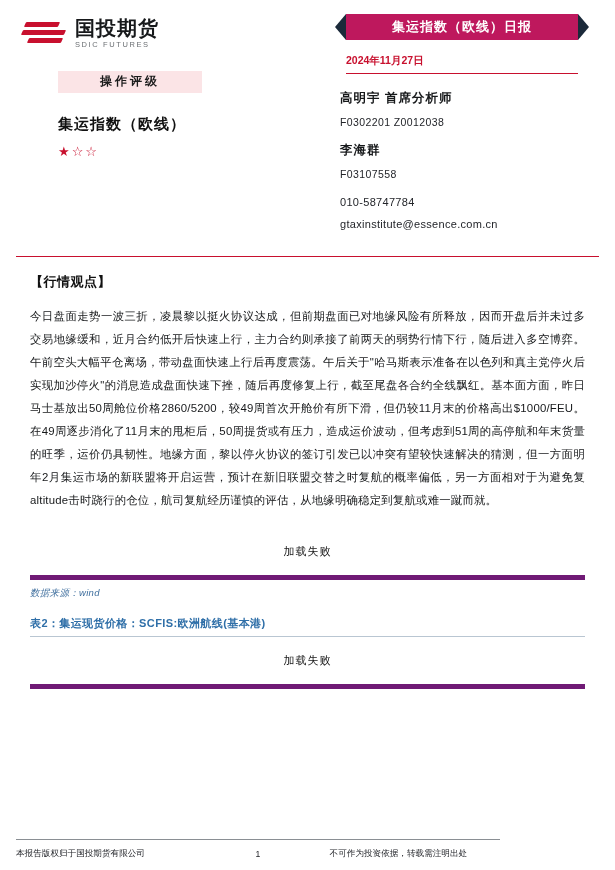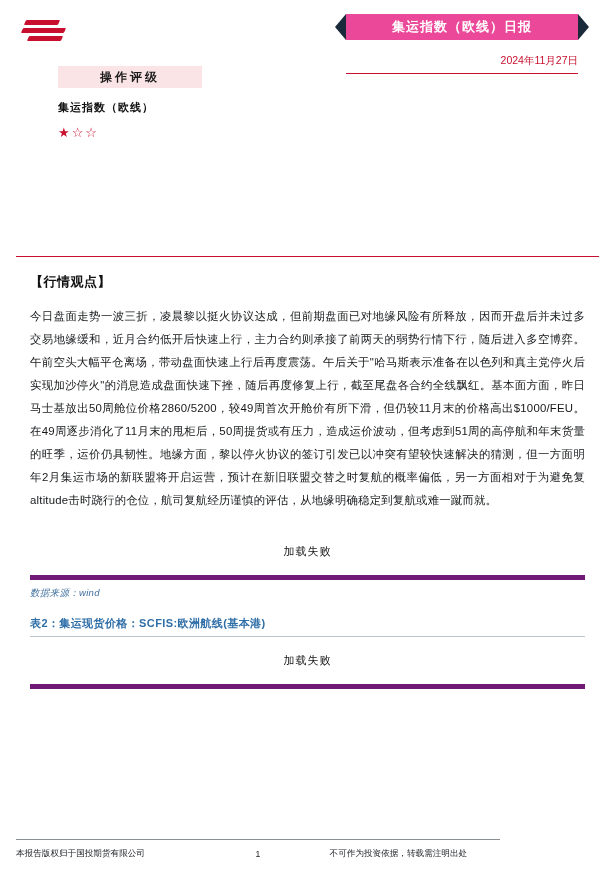--- a/index.html
+++ b/index.html
@@ -96,43 +96,43 @@
     display: flex;
     align-items: center;
     justify-content: center;
     font-family: "Liberation Sans", sans-serif;
     font-size: 12px;
     font-weight: bold;
     letter-spacing: 3px;
     color: #1b1b1b;
   }
   .product-name {
-    margin-top: 12px;
+    margin-top: 22px;
     margin-left: 36px;
     font-family: "Liberation Sans", sans-serif;
-    font-size: 11px;
+    font-size: 15px;
     font-weight: bold;
     letter-spacing: 1px;
     color: #111;
   }
   .stars {
     margin-top: 10px;
     margin-left: 36px;
     font-size: 13px;
     color: #c8102e;
     letter-spacing: 2px;
   }
 
   
   .title-ribbon {
     position: relative;
     width: 232px;
     margin-left: 18px;
     height: 26px;
-    background: #ec4899;
+    background: #be185d;
     display: flex;
     align-items: center;
     justify-content: center;
     color: #ffffff;
     font-family: Liberation Serif, serif;
     font-size: 13px;
     font-weight: bold;
     letter-spacing: 1px;
     text-align: center;
   }
@@ -150,24 +150,24 @@
     border-right: 11px solid #1b2a3a;
   }
   .title-ribbon:after {
     right: -11px;
     border-left: 11px solid #1b2a3a;
   }
   .date-line {
     margin-top: 14px;
     margin-left: 18px;
     width: 232px;
-    text-align: right;
+    text-align: left;
     font-family: "Liberation Sans", sans-serif;
     font-size: 10.5px;
-    font-weight: normal;
+    font-weight: bold;
     color: #c8102e;
     padding-bottom: 5px;
     border-bottom: 1.5px solid #c8102e;
   }
   .analyst-block {
     margin-top: 16px;
     padding-left: 12px;
   }
   .an-name {
     font-family: "Liberation Sans", sans-serif;
@@ -300,31 +300,43 @@
             <span></span>
             <span></span>
             <span></span>
             <span></span>
           <span></span>
             <span></span>
             <span></span>
             <span></span>
             <span></span>
         </div>
+        <div class="logo-text-wrap">
+          <div class="logo-cn">国投期货</div>
+          <div class="logo-en">SDIC FUTURES</div>
+        </div>
       </div>
 
       <div class="rating-banner">操作评级</div>
       <div class="product-name">集运指数（欧线）</div>
       <div class="stars">★☆☆</div>
     </div>
 
     <div class="header-right">
       <div class="title-ribbon">集运指数（欧线）日报</div>
       <div class="date-line">2024年11月27日</div>
 
+      <div class="analyst-block">
+        <div class="an-name">高明宇  首席分析师</div>
+        <div class="an-code">F0302201  Z0012038</div>
+        <div class="an-name">李海群</div>
+        <div class="an-code">F03107558</div>
+        <div class="contact-phone">010-58747784</div>
+        <div class="contact-mail">gtaxinstitute@essence.com.cn</div>
+      </div>
     </div>
   </div>
 
   <hr class="header-rule">
 
   <div class="content">
     <div class="section-title">【行情观点】</div>
     <div class="para">今日盘面走势一波三折，凌晨黎以挺火协议达成，但前期盘面已对地缘风险有所释放，因而开盘后并未过多交易地缘缓和，近月合约低开后快速上行，主力合约则承接了前两天的弱势行情下行，随后进入多空博弈。午前空头大幅平仓离场，带动盘面快速上行后再度震荡。午后关于"哈马斯表示准备在以色列和真主党停火后实现加沙停火"的消息造成盘面快速下挫，随后再度修复上行，截至尾盘各合约全线飘红。基本面方面，昨日马士基放出50周舱位价格2860/5200，较49周首次开舱价有所下滑，但仍较11月末的价格高出$1000/FEU。在49周逐步消化了11月末的甩柜后，50周提货或有压力，造成运价波动，但考虑到51周的高停航和年末货量的旺季，运价仍具韧性。地缘方面，黎以停火协议的签订引发已以冲突有望较快速解决的猜测，但一方面明年2月集运市场的新联盟将开启运营，预计在新旧联盟交替之时复航的概率偏低，另一方面相对于为避免复altitude击时跷行的仓位，航司复航经历谨慎的评估，从地缘明确稳定到复航或难一蹴而就。</div>
 
     <div class="table-block">

